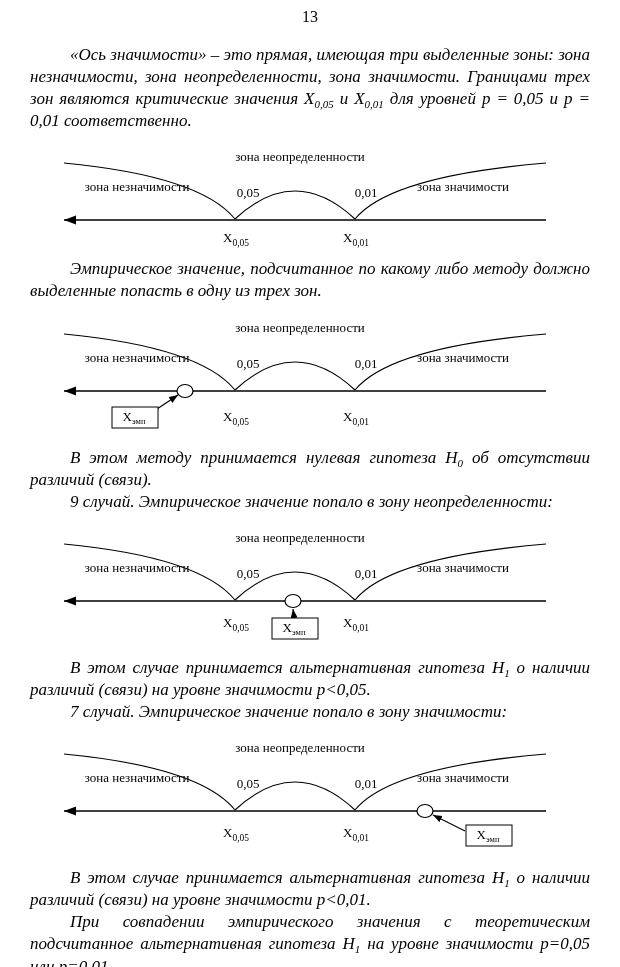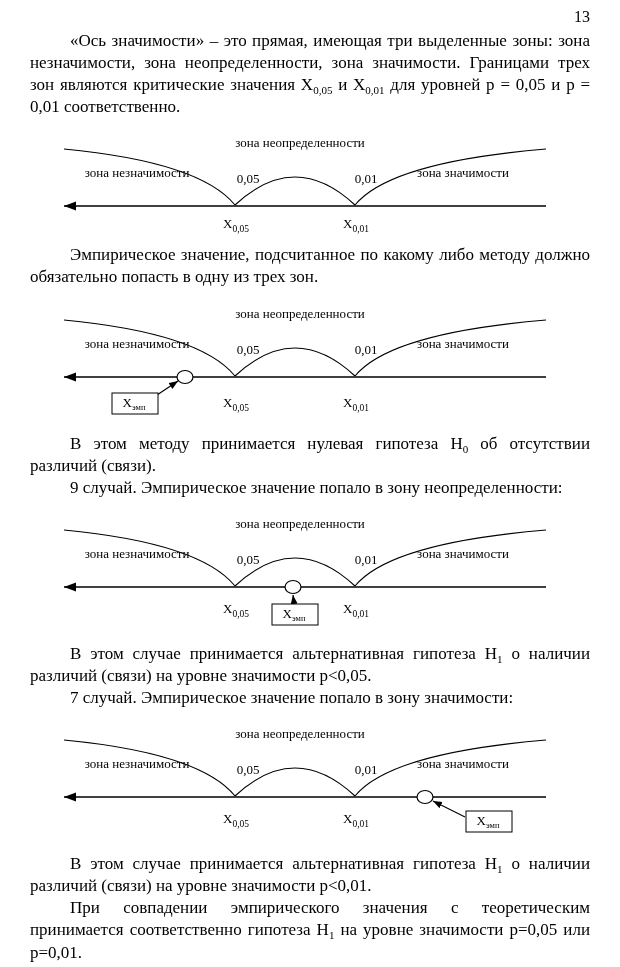--- a/index.html
+++ b/index.html
@@ -9,30 +9,31 @@
     color:#000;
   }
   .page {
     box-sizing:border-box;
     width:620px;
     min-height:967px;
     padding:8px 30px 4px 30px;
     background:#fff;
   }
   .page-number {
-    text-align:right;
+    text-align:center;
     font-size:16px;
-    margin-bottom:4px;
+    margin-bottom:18px;
   }
   p.para {
     margin:0;
     font-size:17px;
     line-height:1.3;
     text-align:justify;
     text-indent:40px;
+    font-style:italic;
   }
   p.para sub {
     font-size:11px;
     line-height:0;
   }
   .figure {
     margin:16px 0 10px 30px;
     height:auto;
   }
   svg { display:block; }
@@ -70,21 +71,21 @@
       <text x="240" y="13" text-anchor="middle">зона неопределенности</text>
       <text x="77" y="43" text-anchor="middle">зона незначимости</text>
       <text x="188" y="49" text-anchor="middle">0,05</text>
       <text x="306" y="49" text-anchor="middle">0,01</text>
       <text x="403" y="43" text-anchor="middle">зона значимости</text>
       <text x="176" y="94" text-anchor="middle"><tspan>X</tspan><tspan dy="3.5" font-size="9.5">0,05</tspan></text>
       <text x="296" y="94" text-anchor="middle"><tspan>X</tspan><tspan dy="3.5" font-size="9.5">0,01</tspan></text>
     </svg>
   </div>
 
-  <p class="para">Эмпирическое значение, подсчитанное по какому либо методу должно обязательно попасть в одну из трех зон.</p>
+  <p class="para">Эмпирическое значение, подсчитанное по какому либо методу должно выделенные попасть в одну из трех зон.</p>
 
   <div class="figure">
     <svg width="490" height="118" viewBox="0 0 490 118">
       <defs>
         <marker id="ax2" markerWidth="13" markerHeight="10" refX="12" refY="4.5" orient="auto" markerUnits="userSpaceOnUse">
             <path d="M0,0 L12,4.5 L0,9 Z" fill="#000"></path>
           </marker>
         <marker id="pt2" markerWidth="10" markerHeight="8" refX="9" refY="3.5" orient="auto" markerUnits="userSpaceOnUse">
             <path d="M0,0 L9,3.5 L0,7 Z" fill="#000"></path>
           </marker>
@@ -163,15 +164,15 @@
       <ellipse class="marker" cx="365" cy="72" rx="8" ry="6.5"></ellipse>
       <line class="ptr" x1="405" y1="92" x2="373" y2="76" marker-end="url(#pt4)"></line>
       <rect class="box" x="406" y="86" width="46" height="21"></rect>
       <text x="428" y="100" text-anchor="middle" font-size="12"><tspan>X</tspan><tspan dy="3" font-size="8.5">эмп</tspan></text>
       <text x="176" y="98" text-anchor="middle"><tspan>X</tspan><tspan dy="3.5" font-size="9.5">0,05</tspan></text>
       <text x="296" y="98" text-anchor="middle"><tspan>X</tspan><tspan dy="3.5" font-size="9.5">0,01</tspan></text>
     </svg>
   </div>
 
   <p class="para"><span>В этом случае принимается альтернативная гипотеза H</span><sub>1</sub><span> о наличии различий (связи) на уровне значимости p&lt;0,01.</span></p>
-  <p class="para"><span>При совпадении эмпирического значения с теоретическим принимается соответственно гипотеза H</span><sub>1</sub><span> на уровне значимости p=0,05 или p=0,01.</span></p>
+  <p class="para"><span>При совпадении эмпирического значения с теоретическим подсчитанное альтернативная гипотеза H</span><sub>1</sub><span> на уровне значимости p=0,05 или p=0,01.</span></p>
 
 </div>
 
 </body></html>

